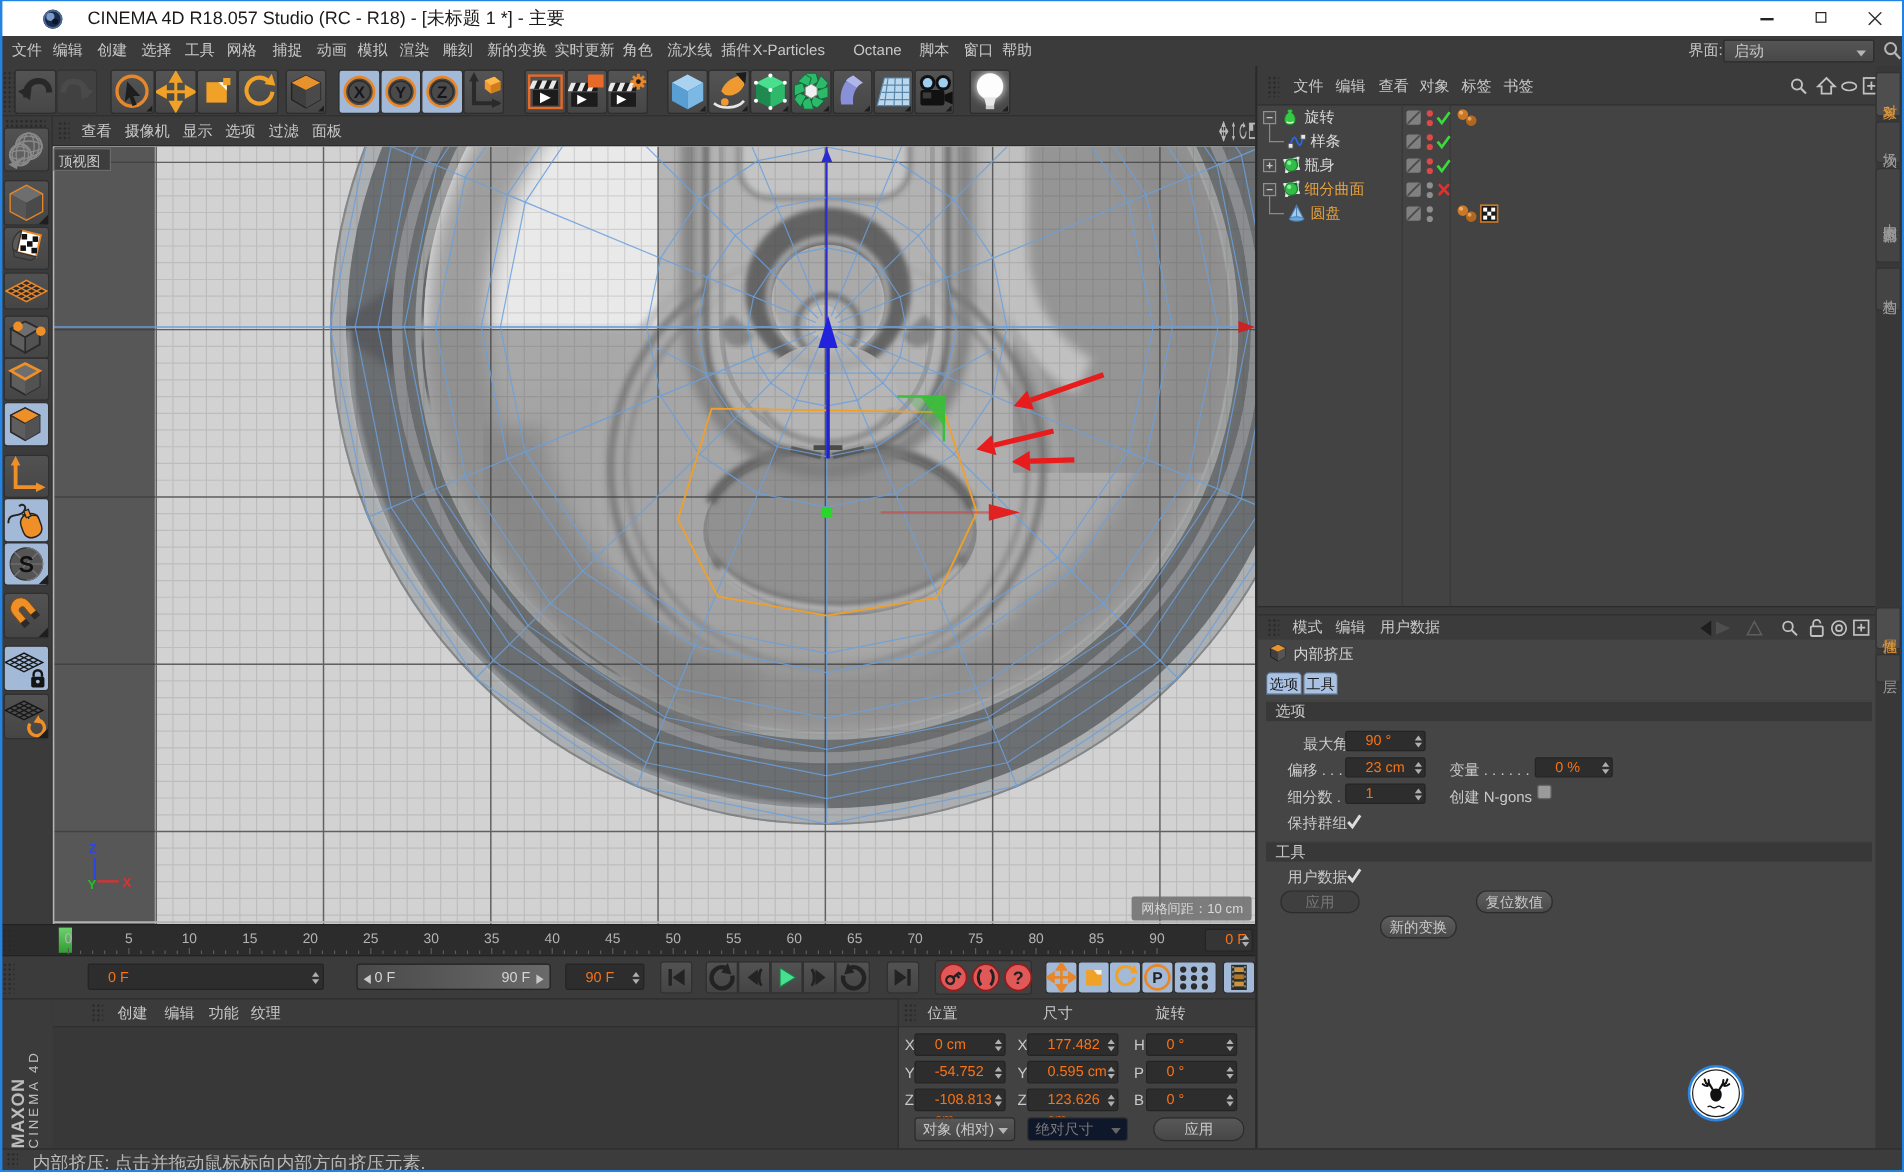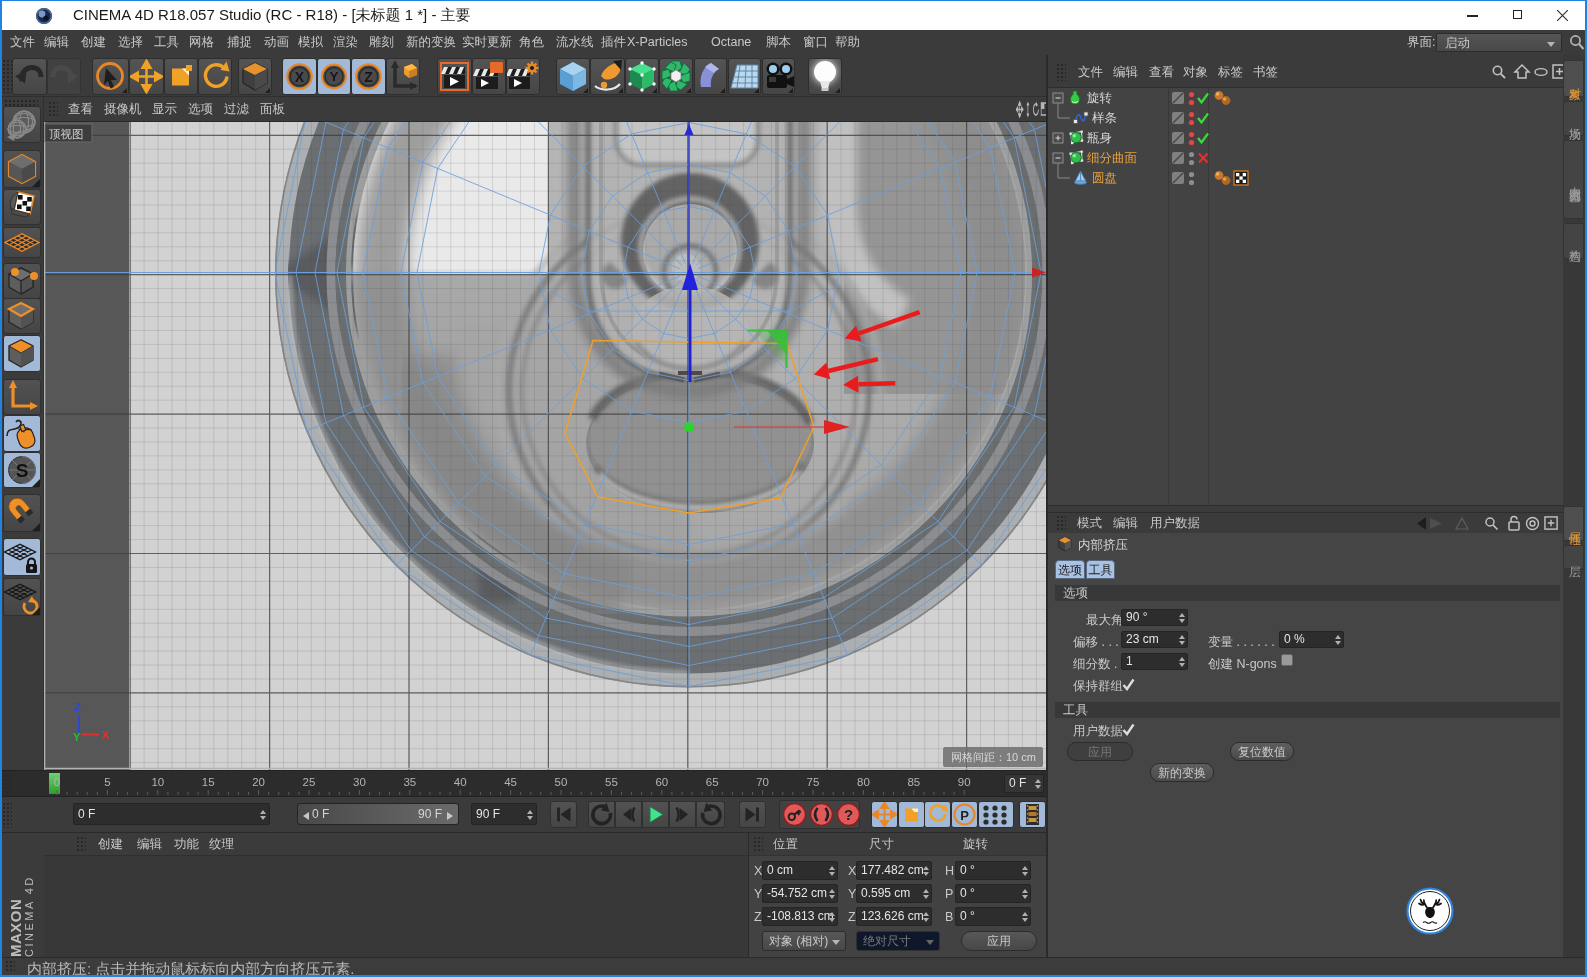--- a/index.html
+++ b/index.html
@@ -7,21 +7,21 @@
 .menutext{color:#c9c9c9;font-size:12.5px}
 .grip{background-image:radial-gradient(#262626 34%,transparent 35%);background-size:4px 4px}
 .vgrip{width:10px;background-image:radial-gradient(#282828 34%,transparent 35%);background-size:4px 4px}
 .btn{position:absolute;background:linear-gradient(#525252,#454545);border:1px solid #303030;border-radius:3px}
 .tbtn{position:absolute;top:3px;height:37px;background:linear-gradient(#545454,#464646);border:1px solid #2e2e2e;border-radius:3px}
 .tbtn.sel{background:#a2b9d8}
 .corner{position:absolute;right:1px;bottom:1px;width:0;height:0;border-left:5px solid transparent;border-bottom:5px solid #1e1e1e}
 .spin{position:absolute;width:9px;display:flex;flex-direction:column;align-items:center;justify-content:center;gap:2px}
 .spin:before{content:"";border-left:3.5px solid transparent;border-right:3.5px solid transparent;border-bottom:4px solid #b0b0b0}
 .spin:after{content:"";border-left:3.5px solid transparent;border-right:3.5px solid transparent;border-top:4px solid #b0b0b0}
-.ibox{position:absolute;background:#2d2d2d;border:1px solid #242424;border-radius:2px;color:#e5e5e5;font-size:12px;line-height:16px;padding-left:4px}
+.ibox{position:absolute;background:#2d2d2d;border:1px solid #242424;border-radius:2px;color:#f97316;font-size:12px;line-height:16px;padding-left:16px}
 .pill{position:absolute;height:19px;background:linear-gradient(#5e5e5e,#4a4a4a);border:1px solid #2c2c2c;border-radius:9px;color:#c9c9c9;font-size:12px;text-align:center}
 .vtab{position:absolute;left:1563px;width:21px;z-index:6;background:#444;border:1px solid #333;border-radius:3px 0 0 3px;color:#9a9a9a;font-size:12px;writing-mode:vertical-rl;text-align:center;letter-spacing:1px}
 </style></head><body>
 <div id="app">
 
 <div class="abs" style="left:0;top:0;width:1587px;height:30px;background:#fff">
   <div class="abs" style="left:0;top:0;width:1587px;height:1px;background:#2283e2"></div>
   <svg class="abs" style="left:35px;top:7px" width="18" height="18" viewBox="0 0 18 18">
         <circle cx="9" cy="9" r="8" fill="#1a2a4a"></circle>
         <circle cx="9" cy="9" r="7.2" fill="none" stroke="#4a6a9a" stroke-width="1.4"></circle>

